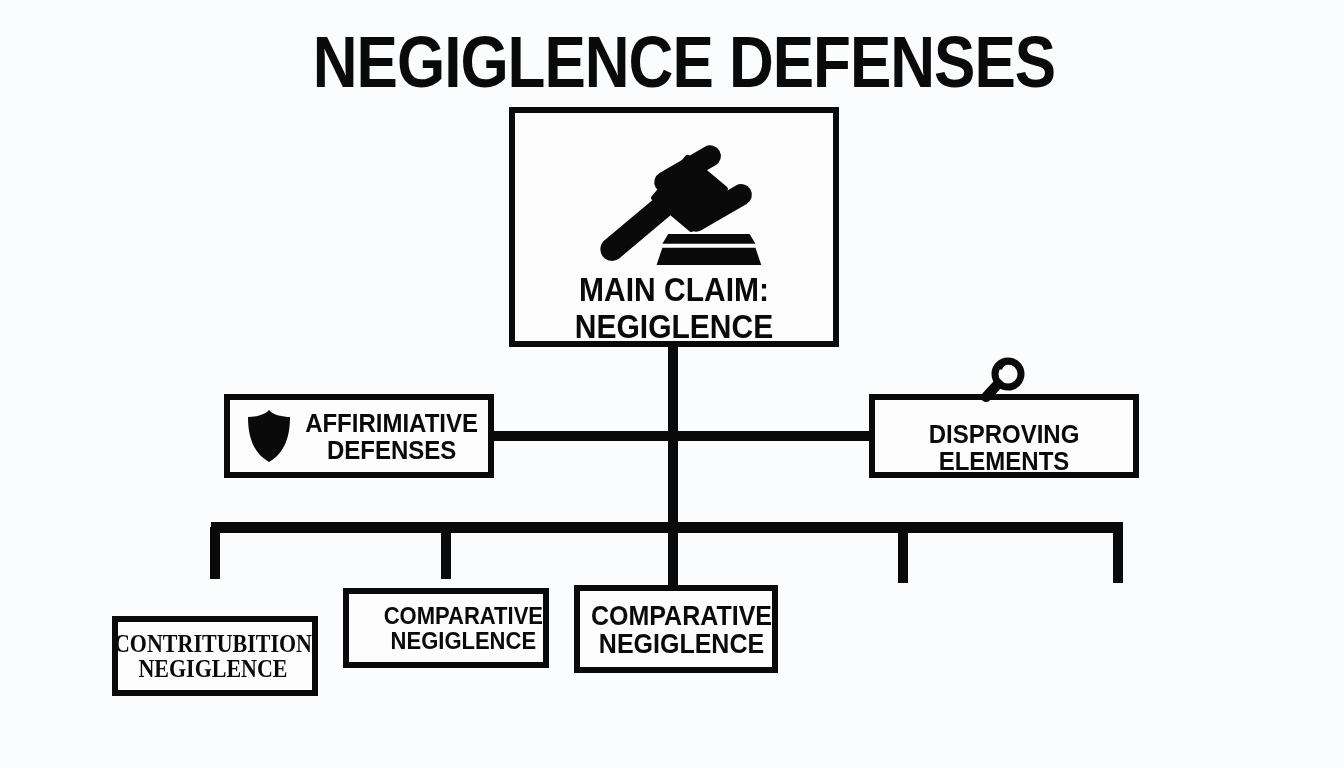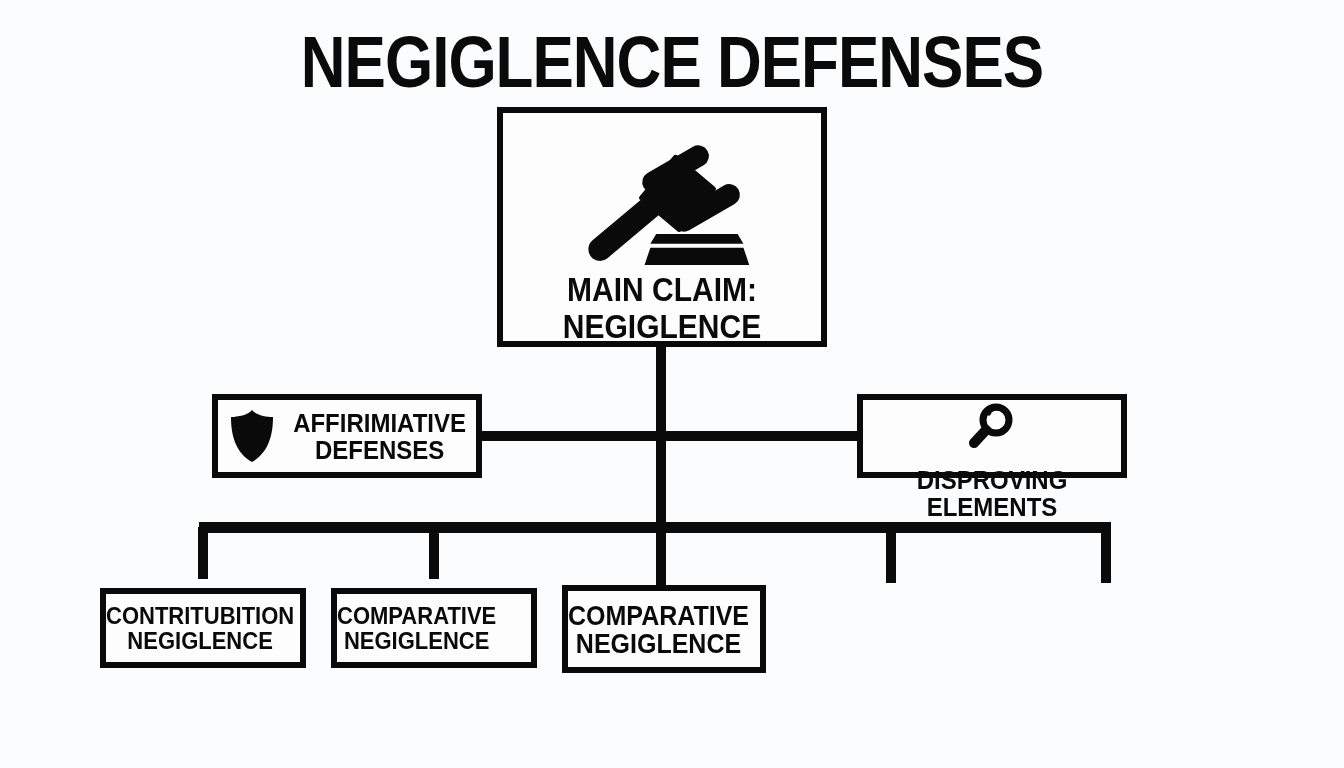--- a/index.html
+++ b/index.html
@@ -11,20 +11,21 @@
     height: 768px;
     background: #fbfcfd;
     font-family: "Liberation Sans", sans-serif;
     overflow: hidden;
   }
   #canvas {
     position: relative;
     width: 1332px;
     height: 768px;
     background: #fbfcfd;
+    margin-left: 12px;
   }
 
   
   #chart-title {
     position: absolute;
     left: 0;
     top: 20px;
     width: 1344px;
     text-align: center;
     font-size: 62px;
@@ -38,21 +39,21 @@
   }
 
   
   .node {
     position: absolute;
     box-sizing: border-box;
     background: #fdfdfd;
     border: 6px solid #0a0a0a;
     display: flex;
     align-items: center;
-    justify-content: space-between;
+    justify-content: flex-end;
     color: #0a0a0a;
     z-index: 3;
   }
   .node-label {
     font-weight: bold;
     text-align: center;
     line-height: 1.05;
     letter-spacing: 0px;
     white-space: pre-line;
     transform: scaleY(1.1);
@@ -103,21 +104,21 @@
     flex: 0 0 auto;
     width: 48px;
     height: 56px;
     display: block;
   }
 
   
   .leaf .node-label {
     font-size: 22px;
   }
-  #leaf-0 { left: 100px;  top: 588px; width: 206px; height: 80px; }
+  #leaf-0 { left: 100px;  top: 616px; width: 206px; height: 80px; font-family: Liberation Serif, serif; }
   #leaf-1 { left: 331px;  top: 588px; width: 206px; height: 80px; }
   #leaf-2 { left: 562px;  top: 585px; width: 204px; height: 88px; }
   #leaf-3 { left: 797px;  top: 592px; width: 189px; height: 82px; }
   #leaf-4 { left: 1015px; top: 592px; width: 191px; height: 82px; }
   #leaf-2 .node-label { font-size: 25px; }
 
   
   .conn {
     position: absolute;
     background: #0a0a0a;

